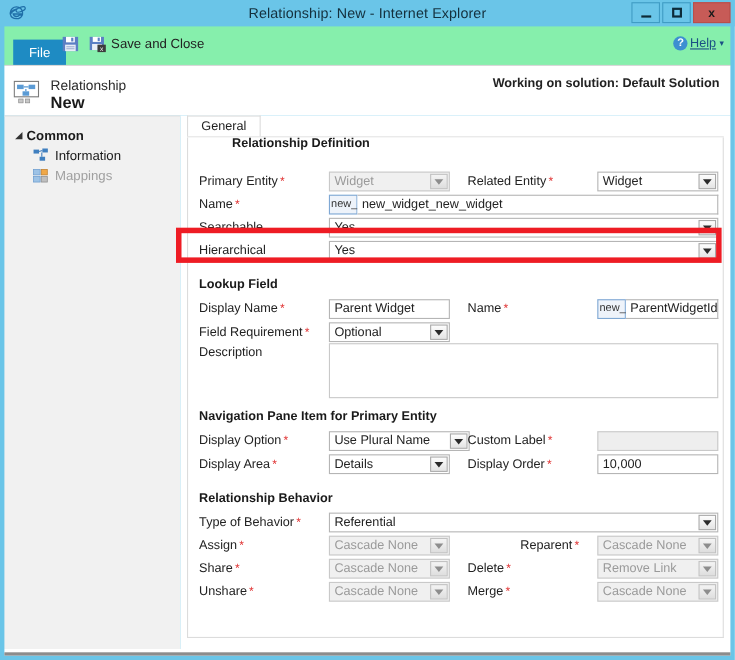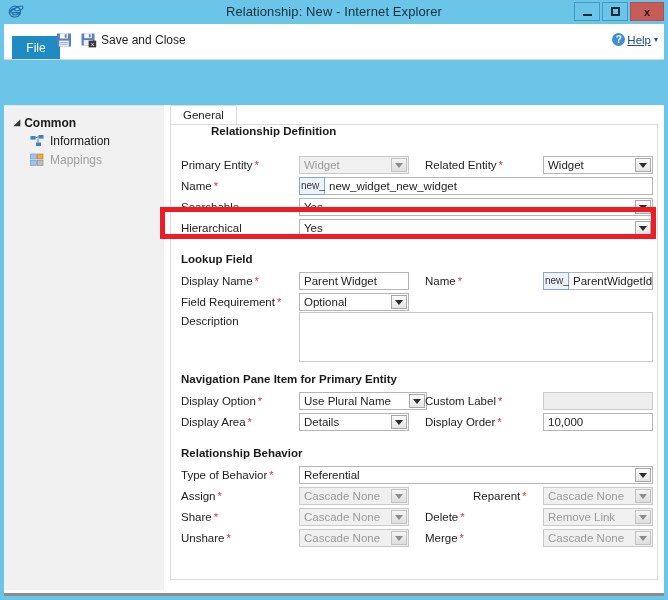--- a/index.html
+++ b/index.html
@@ -54,21 +54,21 @@
     background: #c75b57; color: #1a1a1a; border-color: #b94f4b;
     width: 34px;
   }
   .glyph-min { display:block; width:9px; height:2px; background:#0d2b38; margin-top:6px;}
   .glyph-max { display:block; width:9px; height:9px; border:2px solid #0d2b38; box-sizing:border-box;}
 
   
   .ribbon {
     position: absolute; left: 4px; top: 24px;
     width: 660px; height: 36px;
-    background: #ffffff;
+    background: #86efac;
   }
   .file-tab {
     position: absolute; left: 8px; top: 12px;
     width: 48px; height: 24px;
     background: #1e8bc3;
     color: #ffffff;
     font-size: 12px;
     display: flex; align-items: center; justify-content: center;
   }
   .ribbon-save-icon {
@@ -315,20 +315,37 @@
     <div class="ribbon-saveclose-label">Save and Close</div>
 
     <div class="help-block">
       <span class="help-icon">?</span>
       <span class="help-text">Help</span>
       <span class="help-caret">▾</span>
     </div>
   </div>
   <div class="ribbon-divider"></div>
 
+  <div class="header">
+    <div class="rel-icon">
+      <svg width="26" height="24" viewBox="0 0 26 24">
+        <rect x="1" y="2" width="22" height="14" fill="#ffffff" stroke="#7a7a7a" stroke-width="1"></rect>
+        <rect x="3.5" y="5" width="6" height="4" fill="#5b9bd5"></rect>
+        <rect x="14" y="5" width="6" height="4" fill="#5b9bd5"></rect>
+        <rect x="8.5" y="11" width="6" height="4" fill="#5b9bd5"></rect>
+        <line x1="9.5" y1="7" x2="14" y2="7" stroke="#5b9bd5" stroke-width="1.2"></line>
+        <line x1="11.5" y1="9" x2="11.5" y2="11" stroke="#5b9bd5" stroke-width="1.2"></line>
+        <rect x="5" y="18" width="4" height="3.5" fill="#c8c8c8" stroke="#8a8a8a" stroke-width="0.6"></rect>
+        <rect x="11" y="18" width="4" height="3.5" fill="#c8c8c8" stroke="#8a8a8a" stroke-width="0.6"></rect>
+      </svg>
+    </div>
+    <div class="rel-kind">Relationship</div>
+    <div class="rel-name">New</div>
+    <div class="working-solution">Working on solution: Default Solution</div>
+  </div>
 
   <div class="sidebar">
     <div class="nav-group-head">
       <span class="nav-caret">◢</span>
       <span>Common</span>
     </div>
 
     <div class="nav-item nav-item-information">
       <span class="ni-icon">
         <svg width="14" height="14" viewBox="0 0 14 14">

